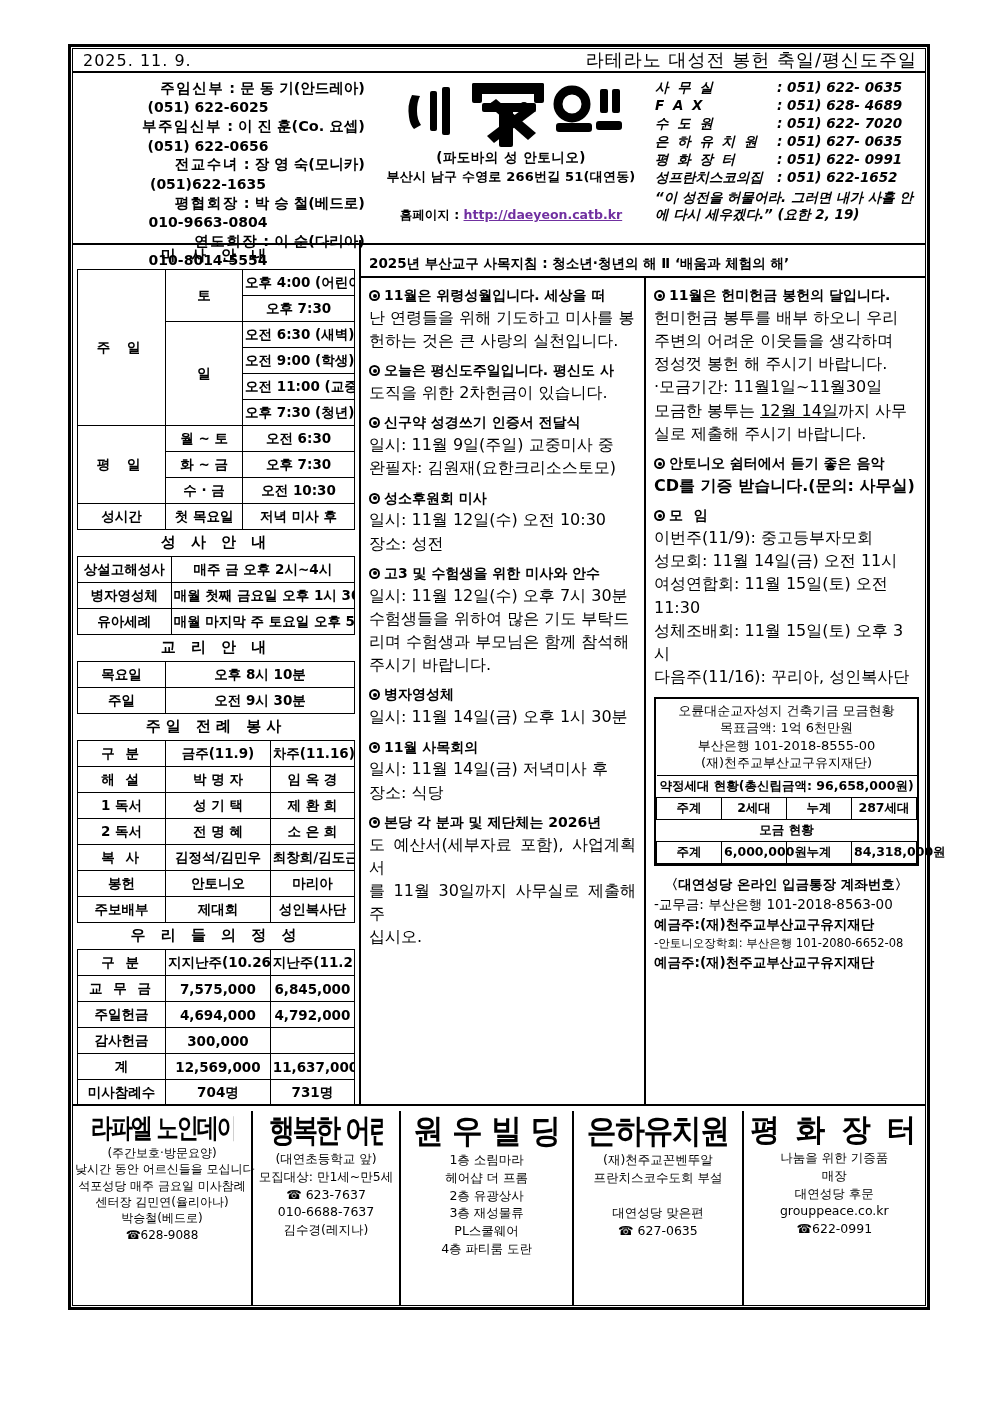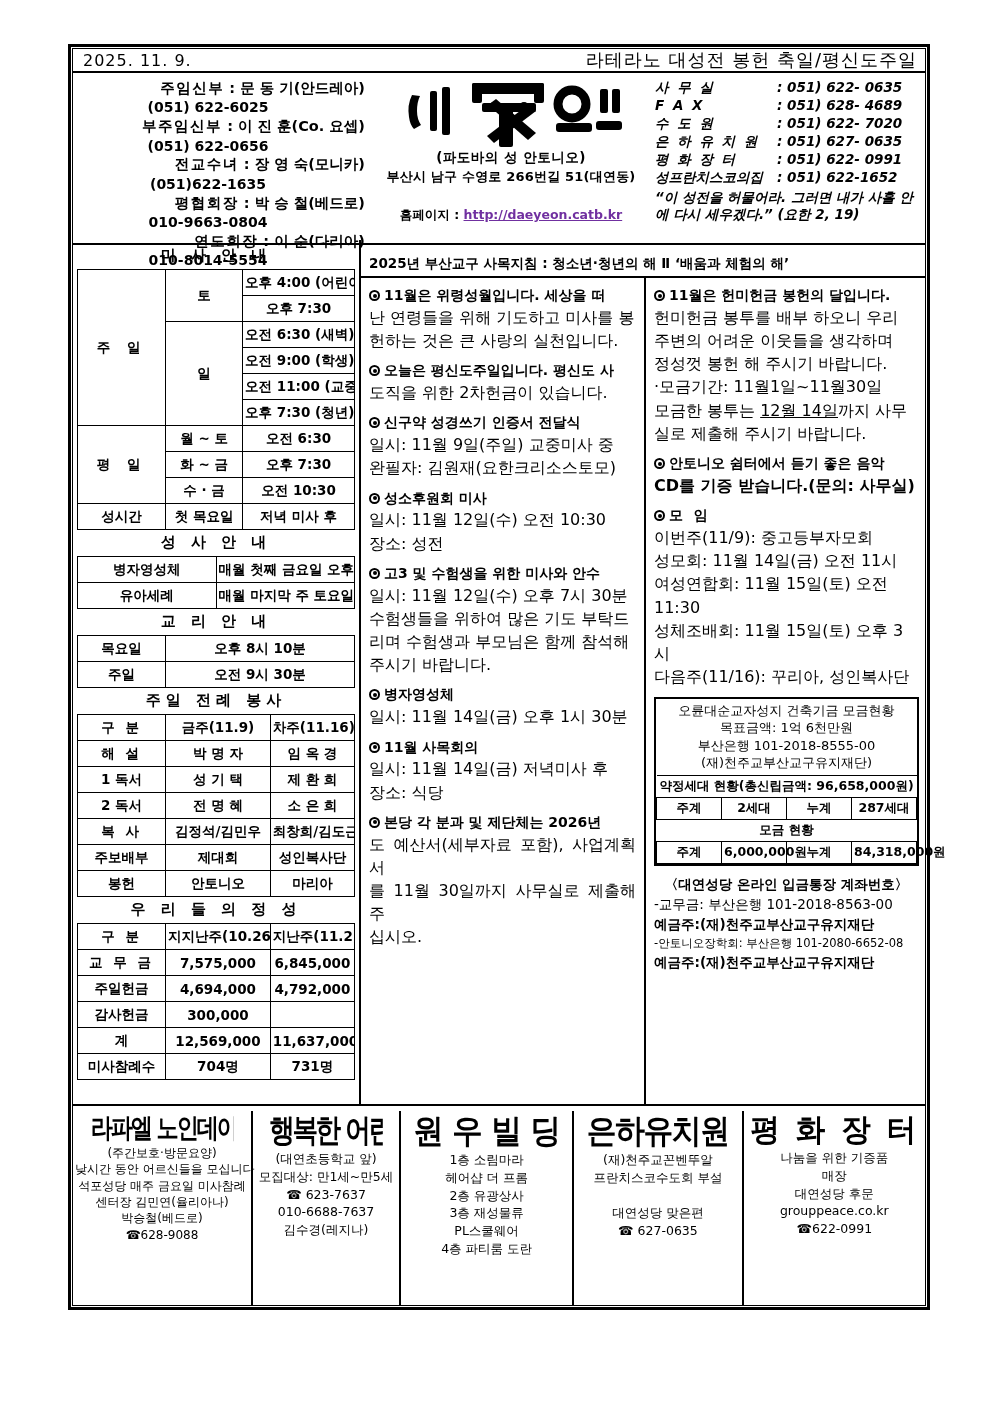--- a/index.html
+++ b/index.html
@@ -416,20 +416,24 @@
           <td>성시간</td>
           <td>첫 목요일</td>
           <td>저녁 미사 후</td>
         </tr>
       </tbody>
         </table>
 
       <div class="sect-title">성 사 안 내</div>
       <table class="t">
         <tbody>
+            <tr>
+          <td style="width:32%">상설고해성사</td>
+          <td class="lft">매주 금 오후 2시~4시</td>
+        </tr>
         <tr>
           <td>병자영성체</td>
           <td class="lft">매월 첫째 금요일 오후 1시 30분</td>
         </tr>
         <tr>
           <td>유아세례</td>
           <td class="lft">매월 마지막 주 토요일  오후 5시</td>
         </tr>
       </tbody>
         </table>
@@ -470,28 +474,28 @@
           <td>2 독서</td>
           <td>전 명 혜</td>
           <td>소 은 희</td>
         </tr>
         <tr>
           <td class="sp3">복  사</td>
           <td>김정석/김민우</td>
           <td>최창희/김도근</td>
         </tr>
         <tr>
+          <td>봉헌</td>
+          <td>안토니오</td>
+          <td>마리아</td>
+        </tr>
+        <tr>
           <td>주보배부</td>
           <td>제대회</td>
           <td>성인복사단</td>
-        </tr>
-        <tr>
-          <td>봉헌</td>
-          <td>안토니오</td>
-          <td>마리아</td>
         </tr>
       </tbody>
         </table>
 
       <div class="sect-title">우 리 들 의 정 성</div>
       <table class="t">
         <tbody>
             <tr>
           <td class="sp3" style="width:30%">구      분</td>
           <td style="width:36%">지지난주(10.26)</td>

